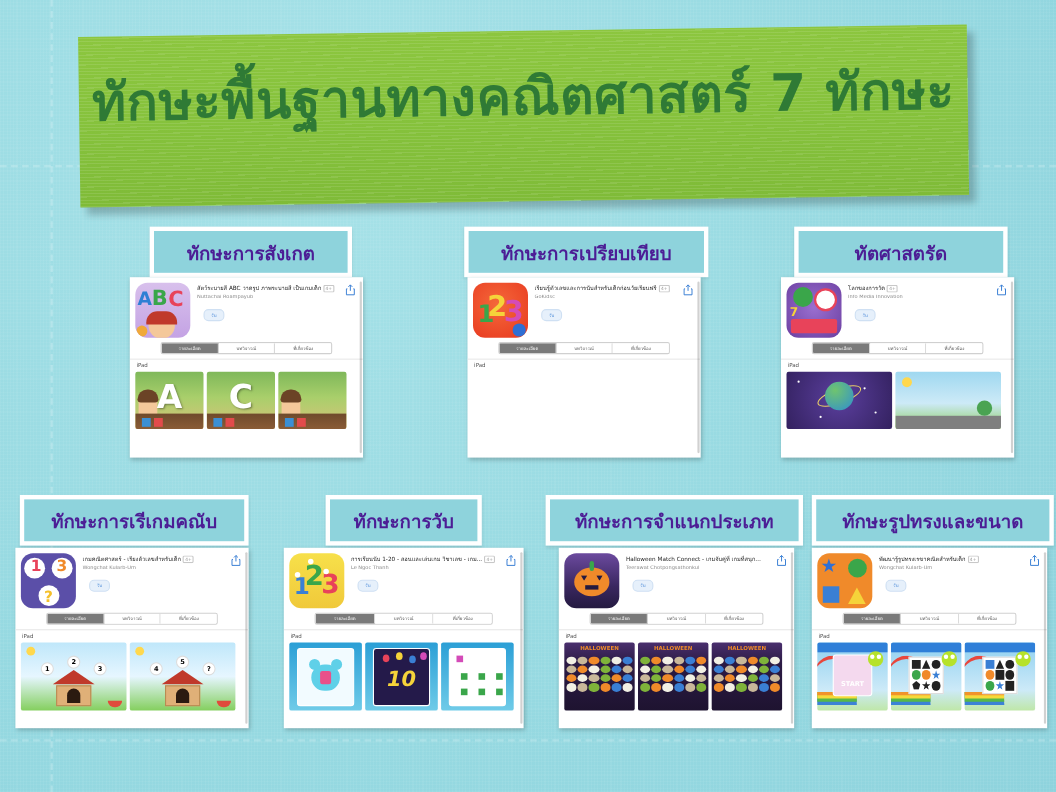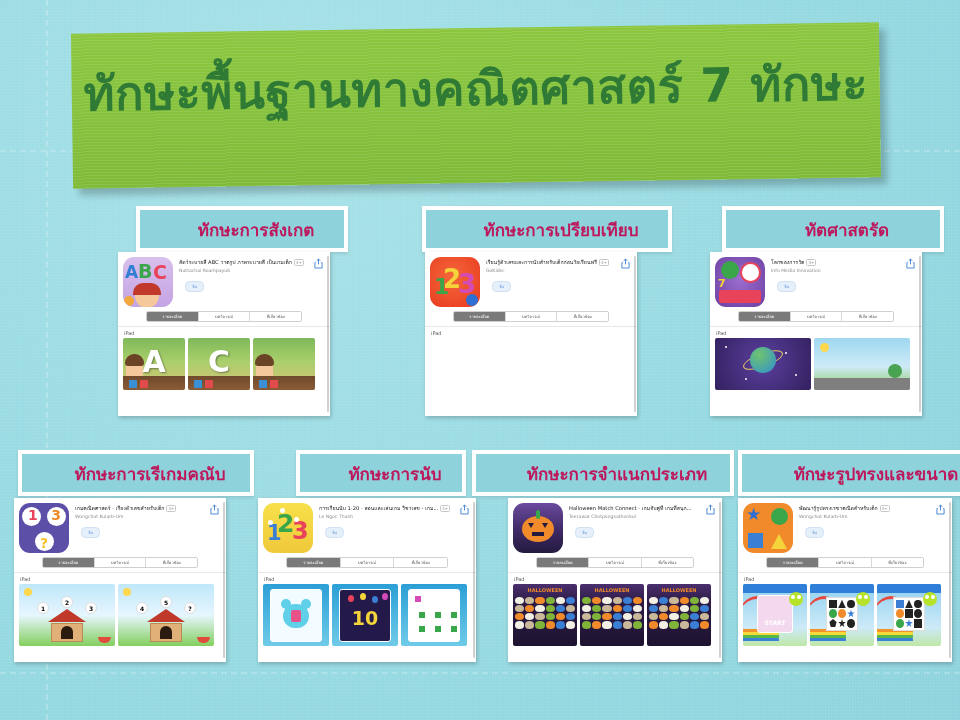--- a/index.html
+++ b/index.html
@@ -38,25 +38,25 @@
     font-size:47px;font-weight:bold;color:#2f7a35;line-height:1.15;
     letter-spacing:.5px;white-space:nowrap;
   }
 
   
   .skill-label{
     position:absolute;
     background:#8ed3dc;
     border:4px solid #ffffff;
     box-shadow:0 2px 3px rgba(0,0,0,.10);
-    color:#be185d;
+    color:#4c1d95;
     font-family:"DejaVu Sans", sans-serif;
     font-size:17px;font-weight:bold;
     display:flex;align-items:center;justify-content:center;
-    white-space:nowrap;height:38px;padding-left:28px;
+    white-space:nowrap;height:38px;
   }
 
   
   .card{
     position:absolute;background:#ffffff;
     box-shadow:1px 2px 4px rgba(0,0,0,.22);
     overflow:hidden;
   }
   .card-head{display:flex;padding:5px 4px 0 5px;}
   .app-icon{
@@ -152,21 +152,21 @@
   .house-shot .sun{position:absolute;left:5px;top:4px;width:8px;height:8px;border-radius:50%;background:#ffd84d;}
   .house-shot .bowl{position:absolute;right:4px;bottom:3px;width:13px;height:6px;background:#e04b3c;border-radius:0 0 6px 6px;}
 
   .bear-shot{background:linear-gradient(180deg,#2b9fd6 0%,#6fcbe8 100%);}
   .bear-shot .pad{position:absolute;left:7px;top:5px;right:7px;bottom:4px;background:#f2fbff;border-radius:3px;border:1.5px solid #fff;}
   .bear-shot .bear{position:absolute;left:50%;top:52%;transform:translate(-50%,-50%);width:26px;height:24px;border-radius:12px;background:#5fd0e8;}
   .bear-shot .bear:before,.bear-shot .bear:after{content:"";position:absolute;top:-5px;width:10px;height:10px;border-radius:50%;background:#5fd0e8;}
   .bear-shot .bear:before{left:-2px;} .bear-shot .bear:after{right:-2px;}
   .bear-shot .tummy{position:absolute;left:50%;top:52%;transform:translate(-50%,-50%);width:10px;height:12px;background:#e8518a;border-radius:2px;}
 
-  .ten-shot{background:linear-gradient(180deg,#2b9fd6 0%,#6fcbe8 100%);}
+  .ten-shot{background:linear-gradient(180deg,#2b9fd6 0%,#6fcbe8 100%);font-style:italic;}
   .ten-shot .pad{position:absolute;left:7px;top:5px;right:7px;bottom:4px;background:#241a4a;border-radius:3px;border:1.5px solid #fff;overflow:hidden;}
   .ten-shot .ten{position:absolute;left:50%;top:55%;transform:translate(-50%,-50%);font-size:19px;font-weight:bold;color:#f5d33a;font-family:"DejaVu Sans",sans-serif;}
   .ten-shot .bal{position:absolute;width:6px;height:7px;border-radius:50%;}
 
   .grid-shot{background:linear-gradient(180deg,#2b9fd6 0%,#6fcbe8 100%);}
   .grid-shot .pad{position:absolute;left:7px;top:5px;right:7px;bottom:4px;background:#fff;border-radius:3px;border:1.5px solid #fff;}
   .grid-shot .cell{position:absolute;width:6px;height:6px;}
 
   .hw-shot{background:linear-gradient(180deg,#4a2f6e 0%,#2c1b45 30%,#1e1330 100%);}
   .hw-shot .title{position:absolute;left:0;right:0;top:3px;text-align:center;font-size:5px;font-weight:bold;color:#f08a2a;font-family:"DejaVu Sans",sans-serif;}
@@ -201,22 +201,22 @@
 
   <div id="banner">
     <div id="banner-text">ทักษะพื้นฐานทางคณิตศาสตร์ 7 ทักษะ</div>
   </div>
 
   <div class="skill-label" style="left:136px;top:206px;width:176px;">ทักษะการสังเกต</div>
   <div class="skill-label" style="left:422px;top:206px;width:214px;">ทักษะการเปรียบเทียบ</div>
   <div class="skill-label" style="left:722px;top:206px;width:186px;">ทัตศาสตรัด</div>
 
   <div class="skill-label" style="left:18px;top:450px;width:200px;">ทักษะการเรีเกมคณับ</div>
-  <div class="skill-label" style="left:296px;top:450px;width:134px;">ทักษะการนับ</div>
-  <div class="skill-label" style="left:472px;top:450px;width:226px;">ทักษะการจำแนกประเภท</div>
+  <div class="skill-label" style="left:296px;top:450px;width:134px;">ทักษะการวับ</div>
+  <div class="skill-label" style="left:496px;top:450px;width:226px;">ทักษะการจำแนกประเภท</div>
   <div class="skill-label" style="left:738px;top:450px;width:212px;">ทักษะรูปทรงและขนาด</div>
 
   <div class="card" style="left:118px;top:252px;width:212px;height:164px;">
     <div class="card-head">
       <div class="app-icon" style="background:linear-gradient(180deg,#d8c0ec 0%,#c4a3e4 100%);">
         <span style="position:absolute;left:2px;top:5px;font:bold 17px 'DejaVu Sans',sans-serif;color:#2f7fd4;">A</span>
         <span style="position:absolute;left:15px;top:3px;font:bold 19px 'DejaVu Sans',sans-serif;color:#3aa64a;">B</span>
         <span style="position:absolute;left:30px;top:4px;font:bold 19px 'DejaVu Sans',sans-serif;color:#e8435a;">C</span>
         <span style="position:absolute;left:12px;bottom:-1px;width:24px;height:24px;border-radius:50%;background:#f4c89a;"></span>
         <span style="position:absolute;left:10px;bottom:12px;width:28px;height:12px;border-radius:10px 10px 0 0;background:#c0392b;"></span>

